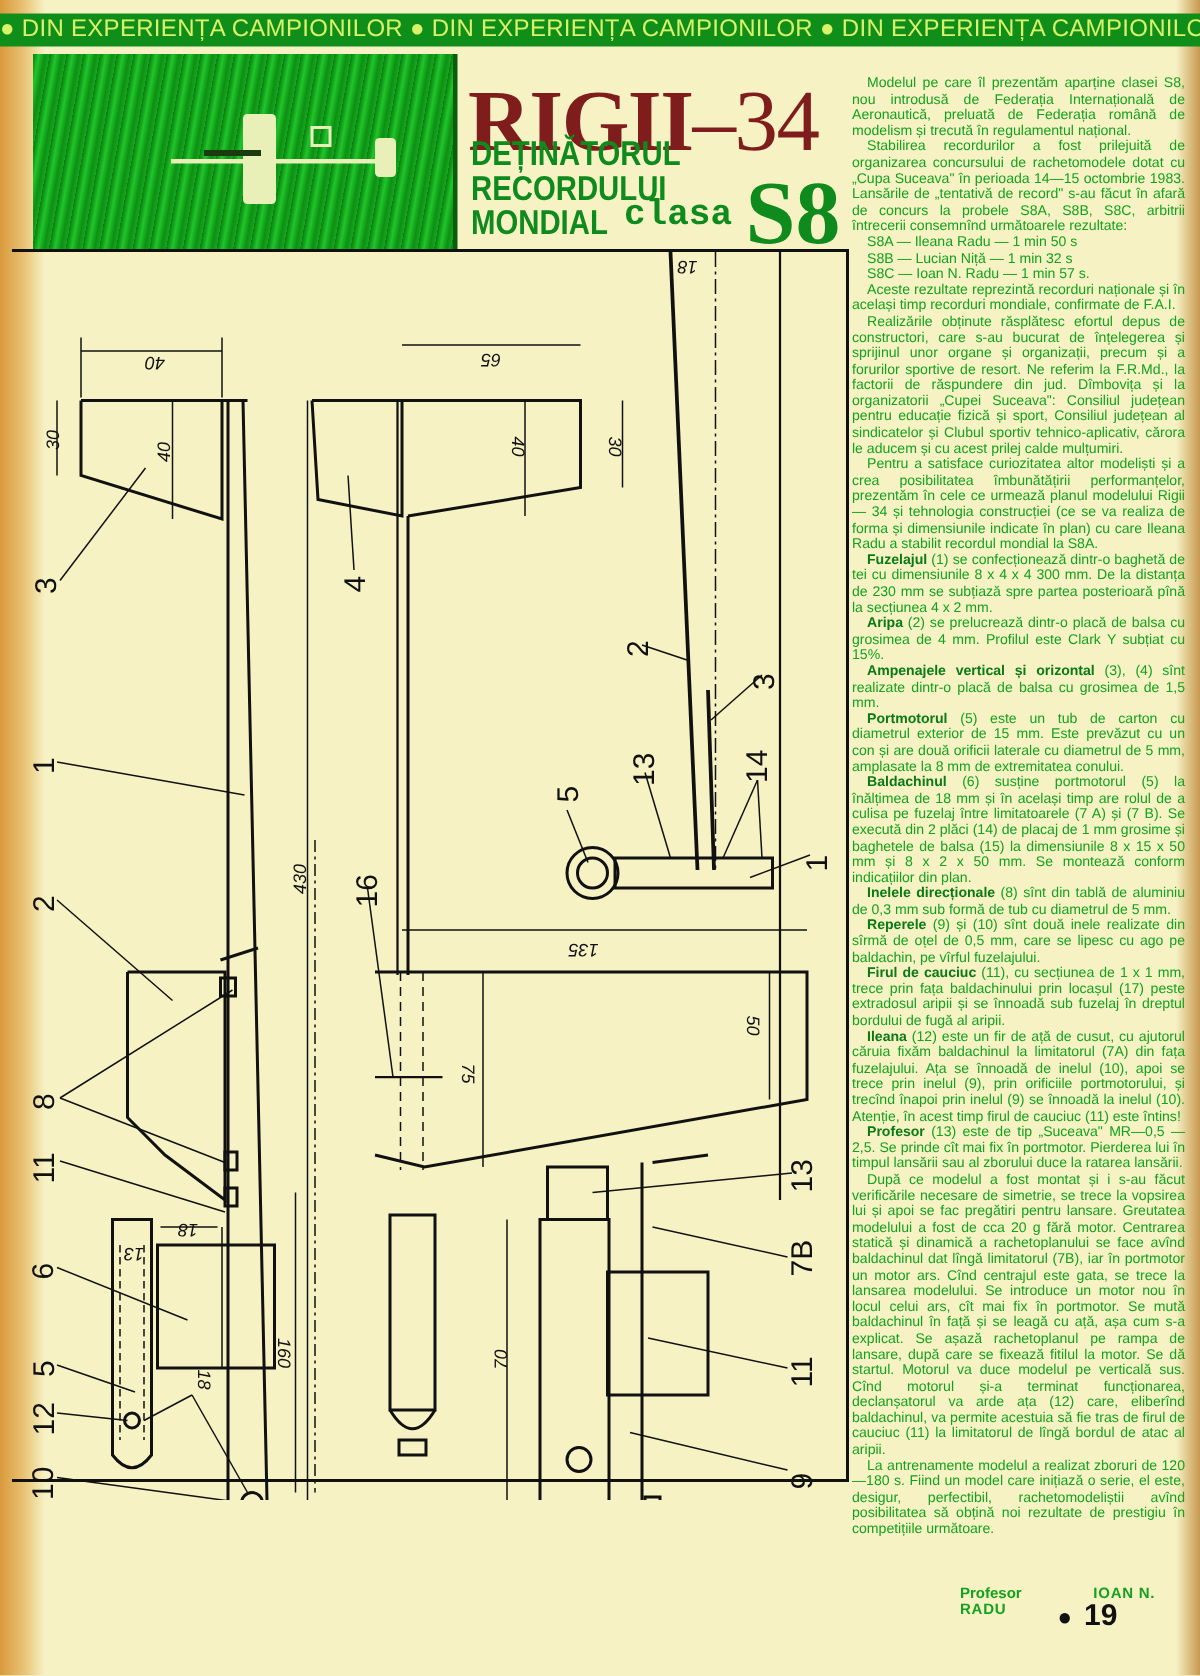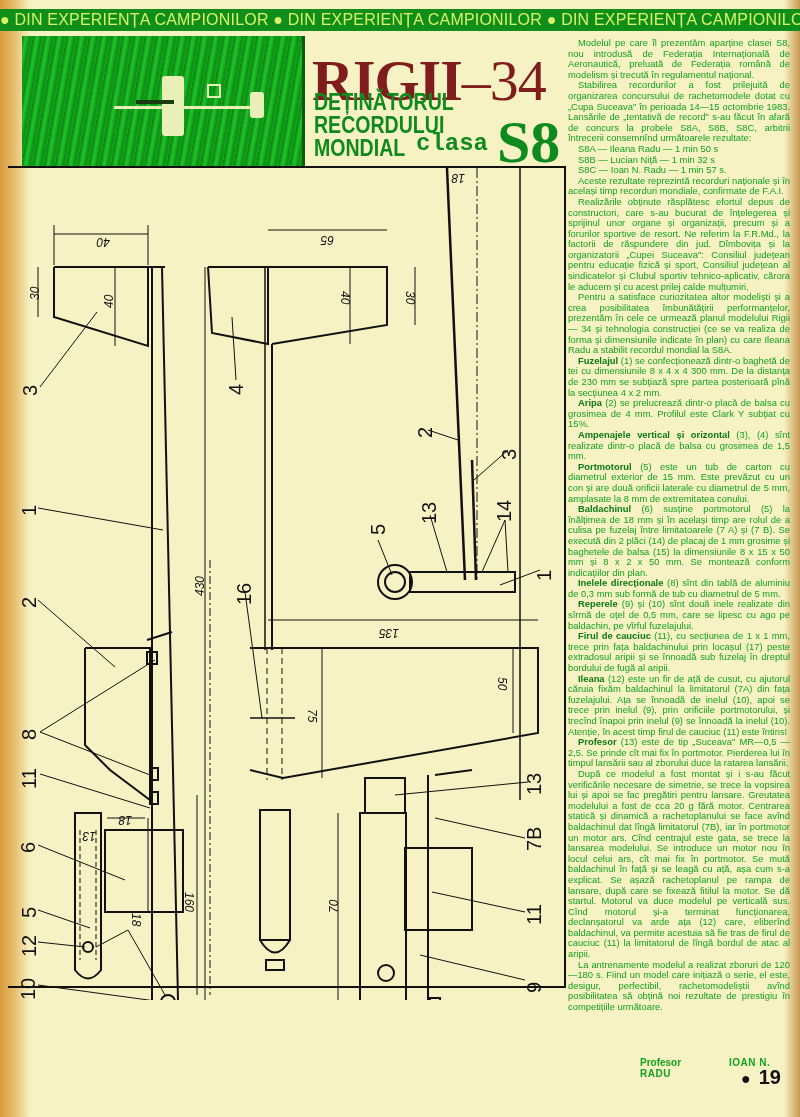--- a/index.html
+++ b/index.html
@@ -22,28 +22,28 @@
   .photo .plane-tag{position:absolute;left:185px;top:48px;width:10px;height:10px;border:2px solid #e8f0b8;}
   .title-main{position:absolute;left:312px;top:52px;font-family:"Liberation Serif",serif;font-weight:bold;
        color:#7f1d1d;font-size:58px;line-height:58px;letter-spacing:-1px;}
   .title-main .num{font-weight:normal;}
   .title-sub{position:absolute;left:314px;top:91px;color:#0f8a1d;font-weight:bold;
        font-size:23px;line-height:23px;font-family:"Liberation Sans",sans-serif;transform:scaleX(0.85);transform-origin:left;}
   .title-class{position:absolute;left:416px;top:130px;color:#0f8a1d;font-weight:bold;font-family:Liberation Mono, monospace;font-size:24px;}
   .title-s8{position:absolute;left:497px;top:112px;color:#0f8a1d;font-weight:bold;font-family:"Liberation Serif",serif;font-size:60px;line-height:60px;}
   .drawing-frame{position:absolute;left:8px;top:166px;width:556px;height:818px;border:2px solid #111;border-left:none;}
   svg.drawing{position:absolute;left:0;top:160px;width:580px;height:840px;}
-  .text-col{position:absolute;left:568px;top:38px;width:222px;color:#14a21e;
+  .text-col{position:absolute;left:568px;top:50px;width:222px;color:#14a21e;
        font-size:9.4px;line-height:10.6px;text-align:justify;}
   .text-col p{margin:0;text-indent:10px;}
   .text-col p.res{text-indent:0;padding-left:10px;}
   .text-col b{color:#0a7a14;}
   .author{position:absolute;left:640px;top:1057px;color:#14a21e;font-size:10px;font-weight:bold;}
   .author .name{letter-spacing:0.5px;padding-left:45px;}
-  .page-num{position:absolute;left:705px;top:1066px;color:#111;font-size:20px;font-weight:bold;margin-left:36px;}
+  .page-num{position:absolute;left:705px;top:1066px;color:#111;font-size:20px;font-weight:bold;}
   .page-num .dot{font-size:16px;margin-right:8px;}
   .lbl{font-family:"Liberation Sans",sans-serif;fill:#111;}
 </style>
 </head>
 <body>
 
 <div class="page-shade"></div>
 <div class="page-shade-r"></div>
 
 <div class="banner">

